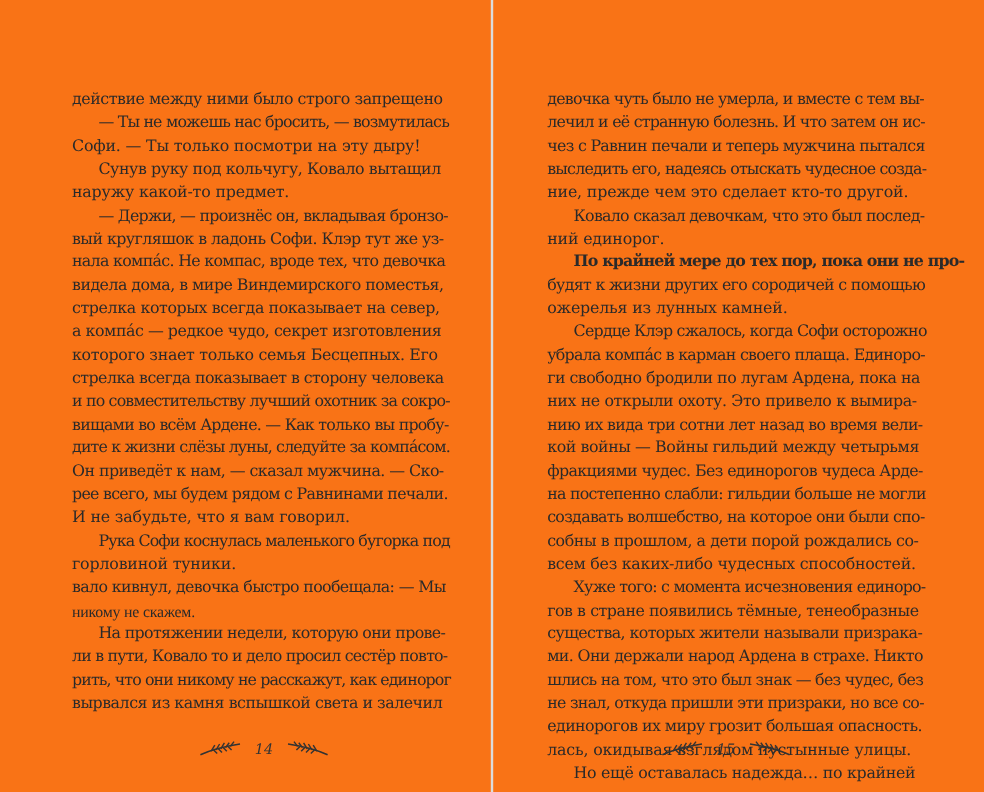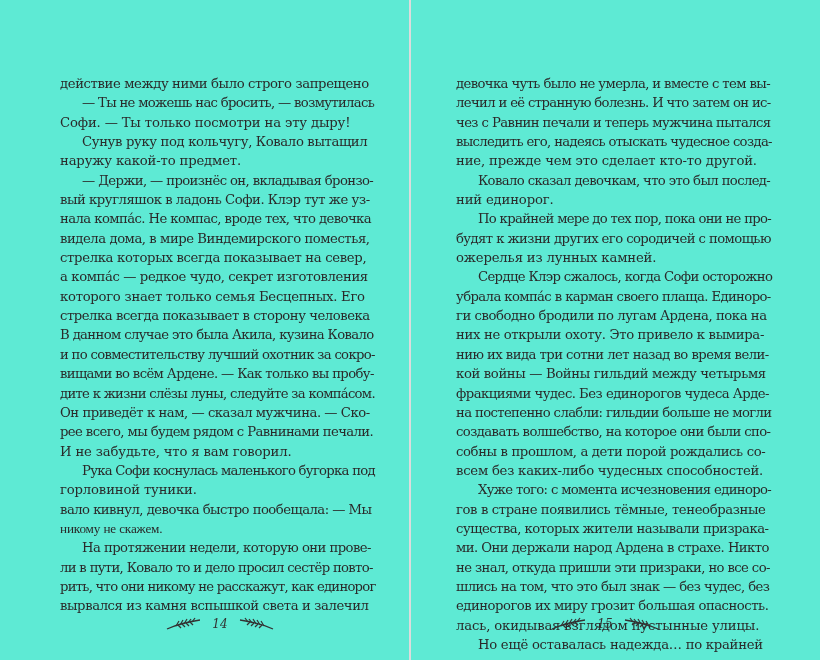--- a/index.html
+++ b/index.html
@@ -11,21 +11,21 @@
       width: 820px;
       height: 660px;
       position: relative;
       overflow: hidden;
       font-family: "DejaVu Serif", "Liberation Serif", serif;
       color: #2a2a2a;
     }
     .spread {
       position: absolute;
       inset: 0;
-      background: #5eead4;
+      background: #f97316;
     }
     .gutter {
       position: absolute;
       left: 409px;
       top: 0;
       width: 2px;
       height: 660px;
       background: #dcdcdc;
     }
     .page {
@@ -89,21 +89,20 @@
         <span class="line indent" style="display: block; width: auto; letter-spacing: -0.354778px;">Сунув руку под кольчугу, Ковало вытащил</span>
         <span class="line last" style="display: block; width: auto;">наружу какой-то предмет.</span>
         <span class="line indent" style="display: block; width: auto; letter-spacing: -0.617742px;">— Держи, — произнёс он, вкладывая бронзо-</span>
         <span class="line" style="display: block; width: auto; letter-spacing: -0.459598px;">вый кругляшок в ладонь Софи. Клэр тут же уз-</span>
         <span class="line" style="display: block; width: auto; letter-spacing: -0.572961px;">нала компа́с. Не компас, вроде тех, что девочка</span>
         <span class="line" style="display: block; width: auto; letter-spacing: -0.445031px;">видела дома, в мире Виндемирского поместья,</span>
         <span class="line" style="display: block; width: auto; letter-spacing: -0.325159px;">стрелка которых всегда показывает на север,</span>
         <span class="line" style="display: block; width: auto; letter-spacing: -0.385849px;">а компа́с — редкое чудо, секрет изготовления</span>
         <span class="line" style="display: block; width: auto; letter-spacing: -0.262903px;">которого знает только семья Бесцепных. Его</span>
         <span class="line" style="display: block; width: auto; letter-spacing: -0.459598px;">стрелка всегда показывает в сторону человека</span>
-        <span class="line" style="display: block; width: auto; letter-spacing: -0.627612px;">В данном случае это была Акила, кузина Ковало</span>
         <span class="line" style="display: block; width: auto; letter-spacing: -0.680973px;">и по совместительству лучший охотник за сокро-</span>
         <span class="line" style="display: block; width: auto; letter-spacing: -0.627612px;">вищами во всём Ардене. — Как только вы пробу-</span>
         <span class="line" style="display: block; width: auto; letter-spacing: -0.707185px;">дите к жизни слёзы луны, следуйте за компа́сом.</span>
         <span class="line" style="display: block; width: auto; letter-spacing: -0.459598px;">Он приведёт к нам, — сказал мужчина. — Ско-</span>
         <span class="line" style="display: block; width: auto; letter-spacing: -0.60045px;">рее всего, мы будем рядом с Равнинами печали.</span>
         <span class="line last" style="display: block; width: auto;">И не забудьте, что я вам говорил.</span>
         <span class="line indent" style="display: block; width: auto; letter-spacing: -0.717823px;">Рука Софи коснулась маленького бугорка под</span>
         <span class="line last" style="display: block; width: auto;">горловиной туники.</span>
         <span class="line" style="display: block; width: auto; letter-spacing: -0.531098px;">вало кивнул, девочка быстро пообещала: — Мы</span>
         <span class="line last" style="display: block; width: auto; font-family: Liberation Serif, serif;">никому не скажем.</span>
@@ -116,40 +115,40 @@
 
   <div class="page page-right">
     <div class="text-block" id="right-text">
         <span class="line" style="display: block; width: auto; letter-spacing: -0.61131px;">девочка чуть было не умерла, и вместе с тем вы-</span>
         <span class="line" style="display: block; width: auto; letter-spacing: -0.638166px;">лечил и её странную болезнь. И что затем он ис-</span>
         <span class="line" style="display: block; width: auto; letter-spacing: -0.584132px;">чез с Равнин печали и теперь мужчина пытался</span>
         <span class="line" style="display: block; width: auto; letter-spacing: -0.664706px;">выследить его, надеясь отыскать чудесное созда-</span>
         <span class="line last" style="display: block; width: auto;">ние, прежде чем это сделает кто-то другой.</span>
         <span class="line indent" style="display: block; width: auto; letter-spacing: -0.614744px;">Ковало сказал девочкам, что это был послед-</span>
         <span class="line last" style="display: block; width: auto;">ний единорог.</span>
-        <span class="line indent" style="display: block; width: auto; letter-spacing: -0.672152px;">По крайней мере до тех пор, пока они не про-</span>
+        <span class="line indent" style="display: block; width: auto; letter-spacing: -0.672152px; font-weight: bold;">По крайней мере до тех пор, пока они не про-</span>
         <span class="line" style="display: block; width: auto; letter-spacing: -0.57042px;">будят к жизни других его сородичей с помощью</span>
         <span class="line last" style="display: block; width: auto;">ожерелья из лунных камней.</span>
         <span class="line indent" style="display: block; width: auto; letter-spacing: -0.643631px;">Сердце Клэр сжалось, когда Софи осторожно</span>
         <span class="line" style="display: block; width: auto; letter-spacing: -0.597761px;">убрала компа́с в карман своего плаща. Единоро-</span>
         <span class="line" style="display: block; width: auto; letter-spacing: -0.428638px;">ги свободно бродили по лугам Ардена, пока на</span>
         <span class="line" style="display: block; width: auto; letter-spacing: -0.324051px;">них не открыли охоту. Это привело к вымира-</span>
         <span class="line" style="display: block; width: auto; letter-spacing: -0.542749px;">нию их вида три сотни лет назад во время вели-</span>
         <span class="line" style="display: block; width: auto; letter-spacing: -0.354403px;">кой войны — Войны гильдий между четырьмя</span>
         <span class="line" style="display: block; width: auto; letter-spacing: -0.514742px;">фракциями чудес. Без единорогов чудеса Арде-</span>
         <span class="line" style="display: block; width: auto; letter-spacing: -0.624777px;">на постепенно слабли: гильдии больше не могли</span>
         <span class="line" style="display: block; width: auto; letter-spacing: -0.584132px;">создавать волшебство, на которое они были спо-</span>
         <span class="line" style="display: block; width: auto; letter-spacing: -0.369436px;">собны в прошлом, а дети порой рождались со-</span>
         <span class="line last" style="display: block; width: auto; letter-spacing: -0.230645px;">всем без каких-либо чудесных способностей.</span>
         <span class="line indent" style="display: block; width: auto; letter-spacing: -0.643631px;">Хуже того: с момента исчезновения единоро-</span>
         <span class="line" style="display: block; width: auto; letter-spacing: -0.384375px;">гов в стране появились тёмные, тенеобразные</span>
         <span class="line" style="display: block; width: auto; letter-spacing: -0.50061px;">существа, которых жители называли призрака-</span>
         <span class="line" style="display: block; width: auto; letter-spacing: -0.528788px;">ми. Они держали народ Ардена в страхе. Никто</span>
+        <span class="line" style="display: block; width: auto; letter-spacing: -0.584132px;">шлись на том, что это был знак — без чудес, без</span>
         <span class="line" style="display: block; width: auto; letter-spacing: -0.61131px;">не знал, откуда пришли эти призраки, но все со-</span>
-        <span class="line" style="display: block; width: auto; letter-spacing: -0.584132px;">шлись на том, что это был знак — без чудес, без</span>
         <span class="line last" style="display: block; width: auto; letter-spacing: -0.486391px;">единорогов их миру грозит большая опасность.</span>
         <span class="line last" style="display: block; width: auto;">лась, окидывая взглядом пустынные улицы.</span>
         <span class="line indent" style="display: block; width: auto; letter-spacing: -0.253806px;">Но ещё оставалась надежда… по крайней</span>
       </div>
   </div>
 
   <div class="footer footer-left">
     <span class="ornament">
       <svg width="36" height="14" viewBox="0 0 36 14">
         <path d="M1 12 Q14 6 34 3" stroke="#333" stroke-width="1.3" fill="none"></path>

